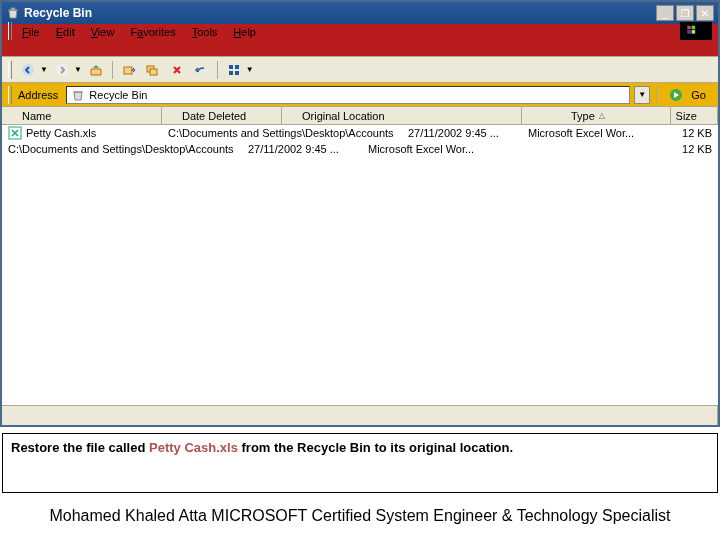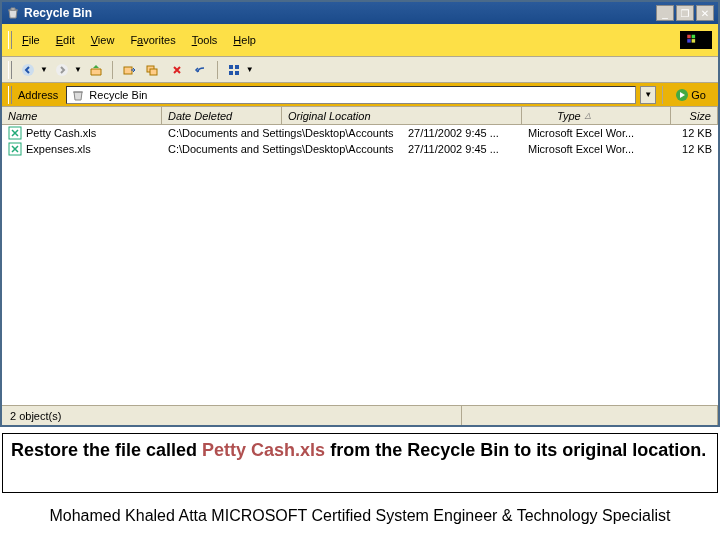--- a/index.html
+++ b/index.html
@@ -5,40 +5,40 @@
 * { box-sizing: border-box; margin: 0; padding: 0; }
 body { font-family: Tahoma, Arial, sans-serif; font-size: 11px; background: #fff; width: 720px; height: 540px; overflow: hidden; }
 
 .window { width: 720px; border: 2px solid #4a6a8a; }
 .titlebar { background: linear-gradient(to bottom, #2a5a9a, #1a4a8a); color: #fff; height: 22px; display: flex; align-items: center; padding: 0 4px; }
 .titlebar-icon { width: 14px; height: 14px; margin-right: 4px; display: inline-block; }
 .titlebar-title { font-weight: bold; font-size: 12px; flex: 1; }
 .titlebar-btns { display: flex; gap: 2px; }
 .titlebar-btn { width: 18px; height: 16px; background: #d4d0c8; border: 1px solid #888; font-size: 10px; display: flex; align-items: center; justify-content: center; cursor: pointer; }
 
-.menubar { background: #fde047; display: flex; align-items: center; padding: 16px 6px; border-bottom: 1px solid #b0a890; height: 22px; }
+.menubar { background: #b91c1c; display: flex; align-items: flex-end; padding: 16px 6px; border-bottom: 1px solid #b0a890; height: 22px; }
 .menu-item { padding: 2px 8px; cursor: pointer; }
 .menu-underline { text-decoration: underline; }
 .menubar-right { margin-left: auto; width: 32px; height: 18px; background: #000; display: flex; align-items: center; justify-content: center; }
 
 .toolbar { background: #ece9d8; display: flex; align-items: center; padding: 2px 6px; border-bottom: 1px solid #b0a890; height: 26px; gap: 4px; }
 .tb-grip { width: 4px; height: 18px; border-left: 1px solid #fff; border-right: 1px solid #888; margin-right: 2px; }
 .tb-btn { width: 20px; height: 20px; display: flex; align-items: center; justify-content: center; cursor: pointer; border: 1px solid transparent; }
 .tb-sep { width: 1px; height: 18px; background: #b0a890; margin: 0 2px; }
 .tb-dd { font-size: 8px; margin-left: -2px; }
 
 .addressbar { background: #eab308; display: flex; align-items: center; padding: 2px 6px; border-bottom: 1px solid #b0a890; height: 24px; gap: 4px; }
 .addr-label { margin-right: 4px; }
 .addr-input { flex: 1; background: #fff; border: 1px inset #888; height: 18px; display: flex; align-items: center; padding: 0 4px; }
 .addr-icon { width: 14px; height: 14px; margin-right: 4px; display: inline-block; }
 .addr-dd { width: 16px; height: 18px; background: #ece9d8; border: 1px solid #888; display: flex; align-items: center; justify-content: center; cursor: pointer; font-size: 8px; }
-.go-btn { display: flex; align-items: center; gap: 2px; padding: 0 6px; cursor: pointer; }
+.go-btn { display: flex; align-items: center; gap: 8px; padding: 0 6px; cursor: pointer; }
 
 .headers { display: flex; background: #ece9d8; border-bottom: 1px solid #b0a890; height: 18px; }
-.hdr { border-right: 1px solid #b0a890; padding: 2px 6px; display: flex; align-items: center; cursor: pointer; overflow: hidden; white-space: nowrap; font-style: italic; }
+.hdr { border-right: 1px solid #b0a890; padding: 2px 20px; display: flex; align-items: center; cursor: pointer; overflow: hidden; white-space: nowrap; }
 .hdr-name { width: 160px; }
 .hdr-loc { width: 240px; }
 .hdr-date { width: 120px; }
 .hdr-type { width: 120px; margin-left: 29px; }
 .hdr-size { flex: 1; text-align: right; justify-content: flex-end; }
 .sort-ind { font-size: 8px; margin-left: 4px; color: #666; }
 
 .filelist { background: #fff; height: 280px; overflow: auto; }
 .row { display: flex; height: 16px; align-items: center; }
 .cell { padding: 0 6px; overflow: hidden; white-space: nowrap; text-overflow: ellipsis; }
@@ -48,21 +48,21 @@
 .cell-type { width: 120px; }
 .cell-size { flex: 1; text-align: right; }
 .file-icon { width: 14px; height: 14px; display: inline-block; flex-shrink: 0; }
 
 .statusbar { background: #ece9d8; border-top: 1px solid #b0a890; display: flex; height: 20px; }
 .status-pane { border-right: 1px solid #b0a890; padding: 2px 8px; display: flex; align-items: center; }
 .status-pane.p1 { width: 460px; }
 .status-pane.p2 { width: 110px; }
 .status-pane.p3 { flex: 1; }
 
-.instruction { border: 1px solid #000; margin: 6px 2px 2px 2px; padding: 6px 8px; font-size: 18px; font-family: Arial, sans-serif; background: #fff; height: 60px; }
+.instruction { border: 1px solid #000; margin: 6px 2px 2px 2px; padding: 6px 8px; font-size: 13px; font-family: Arial, sans-serif; background: #fff; height: 60px; }
 .instr-hl { color: #b05050; font-weight: bold; }
 
 .footer { text-align: center; font-family: Arial, sans-serif; font-size: 16px; margin-top: 14px; padding: 0 40px; }
 .page-num { text-align: left; padding-left: 110px; margin-top: 14px; }
 
 svg { display: block; }
 </style>
 </head>
 <body>
 
@@ -211,38 +211,28 @@
             </svg>
           </span>
         <span>Petty Cash.xls</span>
       </div>
       <div class="cell cell-loc">C:\Documents and Settings\Desktop\Accounts</div>
       <div class="cell cell-date">27/11/2002 9:45 ...</div>
       <div class="cell cell-type">Microsoft Excel Wor...</div>
       <div class="cell cell-size">12 KB</div>
     </div>
     <div class="row">
-      <div class="cell cell-name">
-        <span class="file-icon">
-            <svg viewBox="0 0 14 14" width="14" height="14">
-              <rect x="1" y="1" width="12" height="12" fill="#fff" stroke="#2a7"></rect>
-              <path d="M4 4 L10 10 M10 4 L4 10" stroke="#2a7" stroke-width="1.5"></path>
-            </svg>
-          </span>
-        <span>Expenses.xls</span>
-      </div>
       <div class="cell cell-loc">C:\Documents and Settings\Desktop\Accounts</div>
       <div class="cell cell-date">27/11/2002 9:45 ...</div>
       <div class="cell cell-type">Microsoft Excel Wor...</div>
       <div class="cell cell-size">12 KB</div>
     </div>
   </div>
 
   <div class="statusbar">
-    <div class="status-pane p1">2 object(s)</div>
     <div class="status-pane p3"></div>
   </div>
 
 </div>
 
 <div class="instruction">
   <b><span>Restore the file called </span><span class="instr-hl">Petty Cash.xls</span><span> from the Recycle Bin to its original location.</span></b>
 </div>
 
 <div class="footer">

